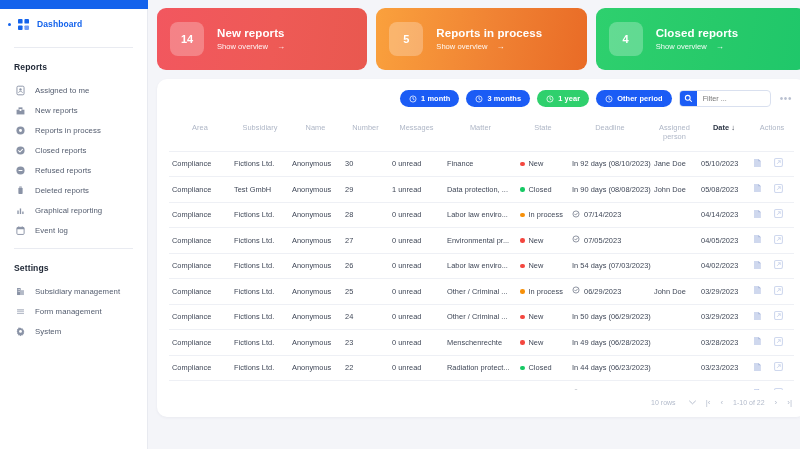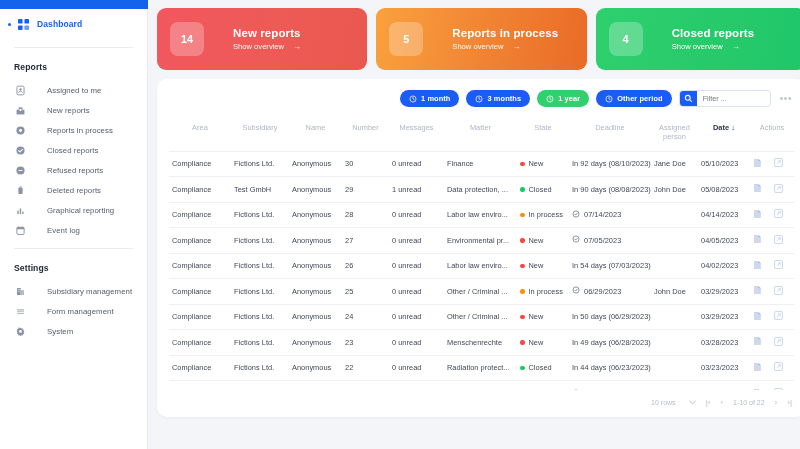--- a/index.html
+++ b/index.html
@@ -43,37 +43,37 @@
   .sb-divider { height:1px; background:#e9ebf1; margin: 8px 14px 0 14px; }
   .sb-section {
     font-size: 8.6px; font-weight: 700; color: #222a38;
     padding: 14px 0 8px 14px; letter-spacing: .1px;
   }
   .sb-item {
     display:flex; align-items:center;
     height: 20px; padding-left: 14px; cursor: pointer;
   }
   .sb-item .label {
-    font-size: 7.8px; color: #535c6e; margin-left: 20px;
+    font-size: 7.8px; color: #535c6e; margin-left: 8px;
     white-space: nowrap; letter-spacing: .05px;
   }
 
   
   .main {
     flex: 1 1 auto; height: 449px;
     padding: 8px 9px 0 9px;
     display:flex; flex-direction: column;
   }
 
   
   .cards { display:flex; gap: 9px; }
   .card {
     flex: 1 1 0; height: 62px; border-radius: 9px;
     display:flex; align-items:center; padding-left: 13px;
-    color:#fff; position: relative; overflow:hidden;gap:16px;
+    color:#fff; position: relative; overflow:hidden;
   }
   .card .badge {
     width: 34px; height: 34px; border-radius: 8px;
     background: rgba(255,255,255,.26);
     display:flex; align-items:center; justify-content:center;
     font-size: 11px; font-weight: 700; color: #ffffff;
     flex: 0 0 34px;
   }
   .card .txt { margin-left: 13px; }
   .card .title { font-size: 11.5px; font-weight: 700; letter-spacing:.1px; }

